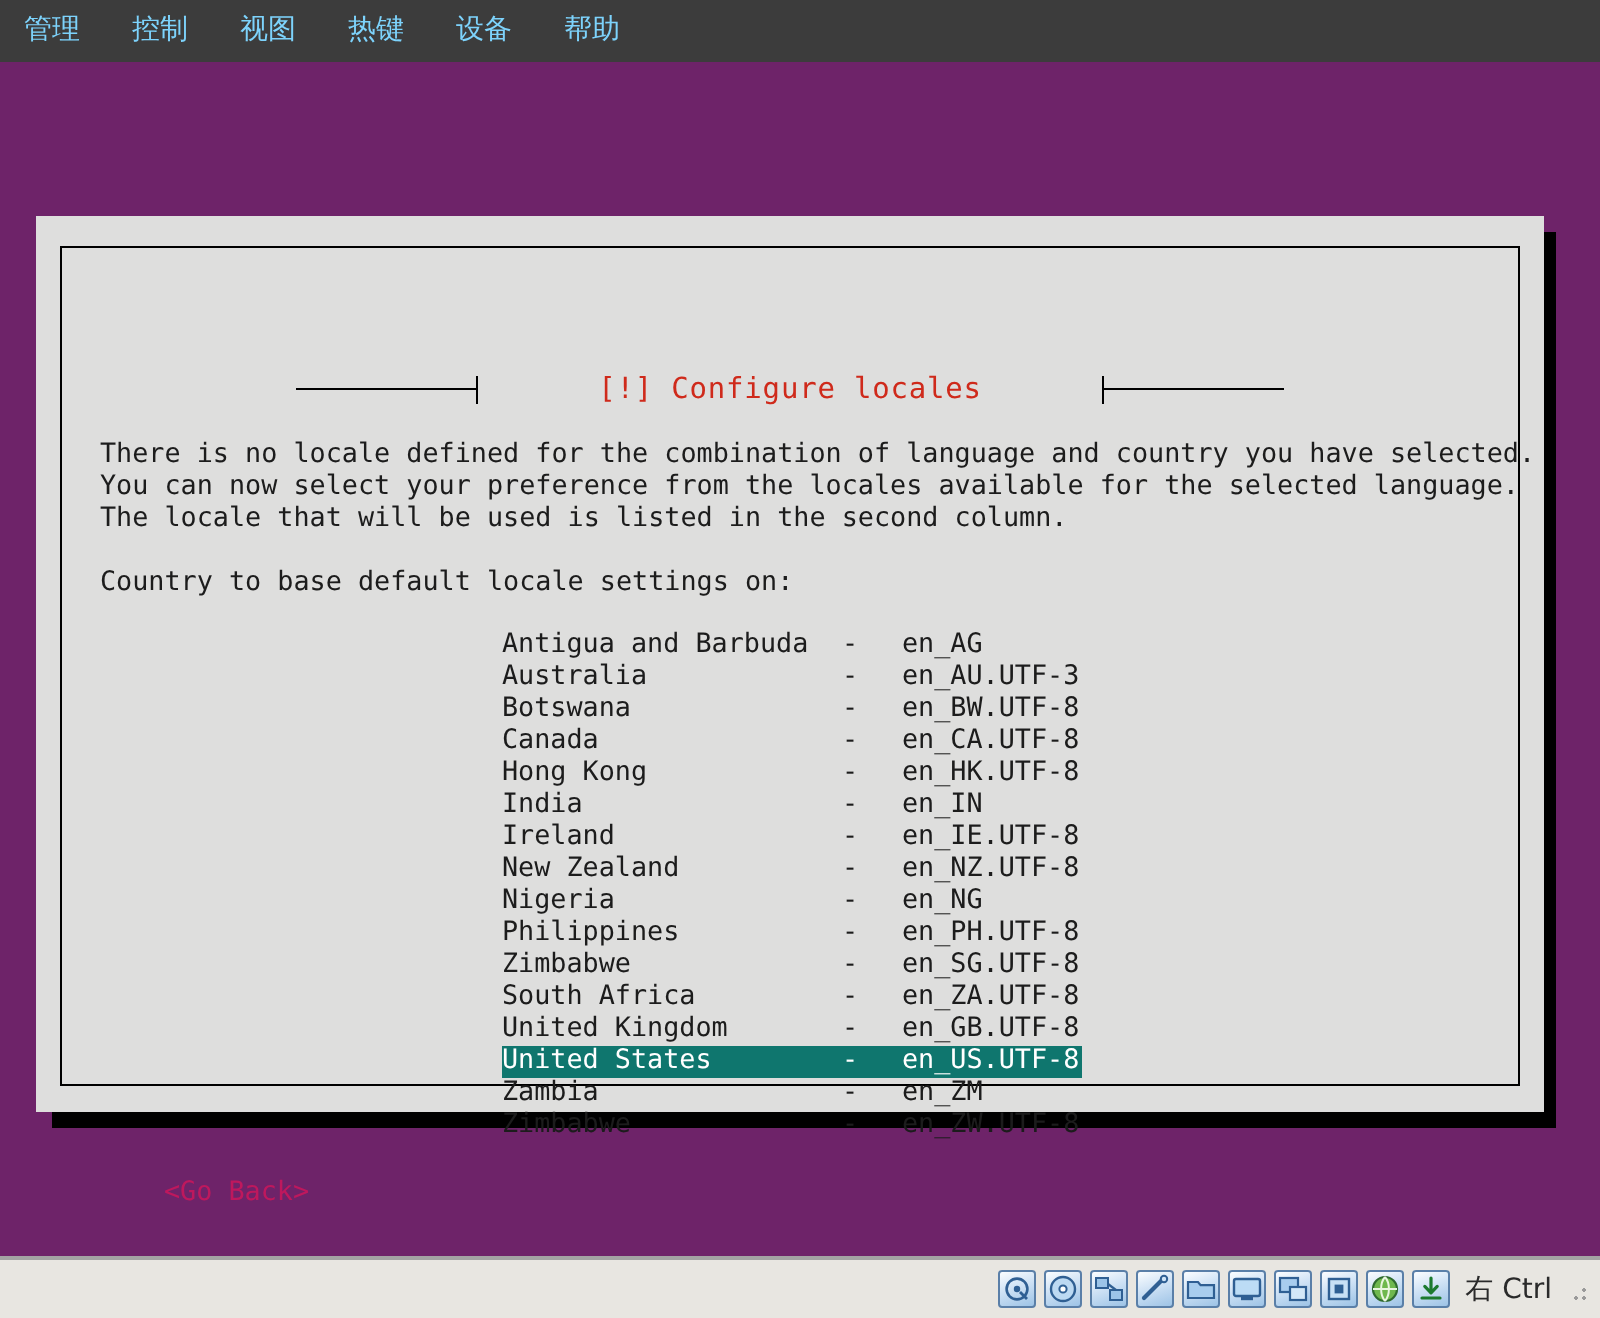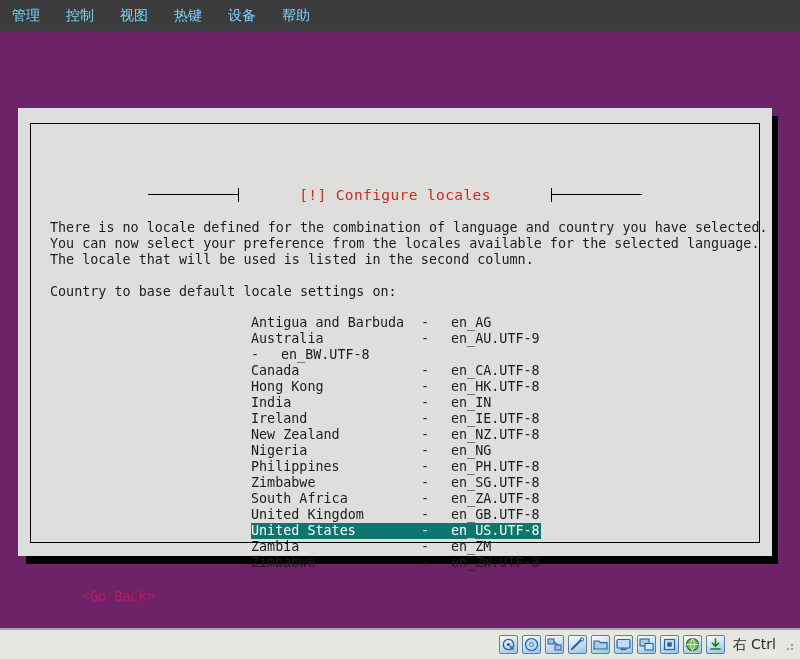--- a/index.html
+++ b/index.html
@@ -281,22 +281,22 @@
       </div>
 
       <div id="prompt-line">Country to base default locale settings on:</div>
 
       <div id="body-text">There is no locale defined for the combination of language and country you have selected.
 You can now select your preference from the locales available for the selected language.
 The locale that will be used is listed in the second column.</div>
 
       <div id="locale-list">
           <div class="locale-row"><span class="country">Antigua and Barbuda</span><span class="dash">-</span><span class="locale">en_AG</span></div>
-          <div class="locale-row"><span class="country">Australia</span><span class="dash">-</span><span class="locale">en_AU.UTF-9</span></div>
-          <div class="locale-row"><span class="dash">-</span><span class="locale">en_BW.UTF-8</span></div>
+          <div class="locale-row"><span class="country">Australia</span><span class="dash">-</span><span class="locale">en_AU.UTF-3</span></div>
+          <div class="locale-row"><span class="country">Botswana</span><span class="dash">-</span><span class="locale">en_BW.UTF-8</span></div>
           <div class="locale-row"><span class="country">Canada</span><span class="dash">-</span><span class="locale">en_CA.UTF-8</span></div>
           <div class="locale-row"><span class="country">Hong Kong</span><span class="dash">-</span><span class="locale">en_HK.UTF-8</span></div>
           <div class="locale-row"><span class="country">India</span><span class="dash">-</span><span class="locale">en_IN</span></div>
           <div class="locale-row"><span class="country">Ireland</span><span class="dash">-</span><span class="locale">en_IE.UTF-8</span></div>
           <div class="locale-row"><span class="country">New Zealand</span><span class="dash">-</span><span class="locale">en_NZ.UTF-8</span></div>
           <div class="locale-row"><span class="country">Nigeria</span><span class="dash">-</span><span class="locale">en_NG</span></div>
           <div class="locale-row"><span class="country">Philippines</span><span class="dash">-</span><span class="locale">en_PH.UTF-8</span></div>
           <div class="locale-row"><span class="country">Zimbabwe</span><span class="dash">-</span><span class="locale">en_SG.UTF-8</span></div>
           <div class="locale-row"><span class="country">South Africa</span><span class="dash">-</span><span class="locale">en_ZA.UTF-8</span></div>
           <div class="locale-row"><span class="country">United Kingdom</span><span class="dash">-</span><span class="locale">en_GB.UTF-8</span></div>

